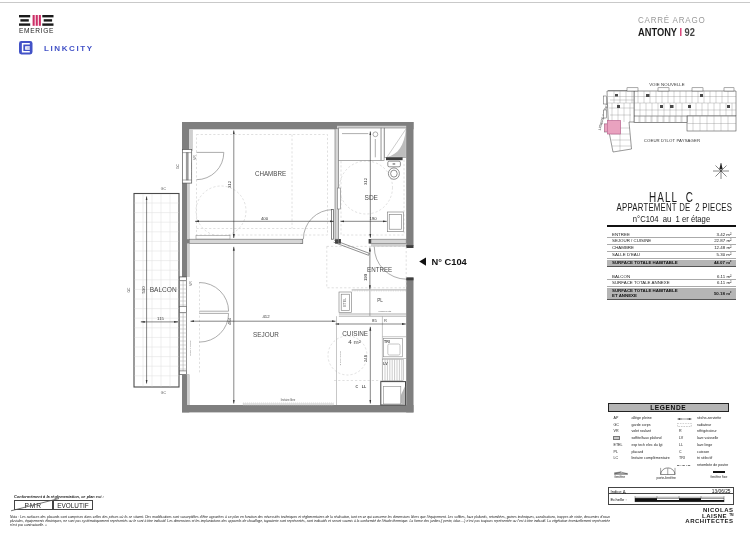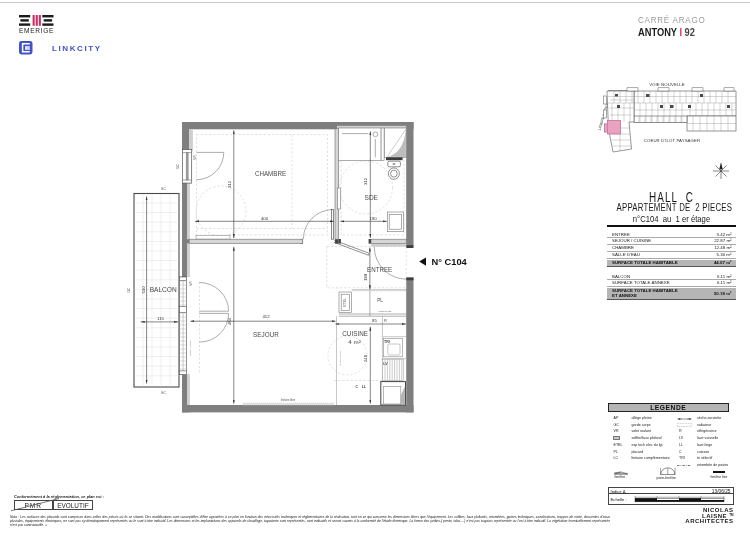--- a/index.html
+++ b/index.html
@@ -26,21 +26,21 @@
       <rect x="19.8" y="0" width="2.1" height="10.8"></rect>
 </g>
 </svg>
 <div class="abs" style="left:19px;top:26.6px;width:41px;font-size:6.6px;letter-spacing:0.65px;color:#222">EMERIGE</div>
 
 <svg class="abs" style="left:19px;top:41px" width="14" height="14" viewBox="0 0 14 14">
 <rect x="0" y="0" width="13.5" height="13.5" rx="2.4" fill="#4252c7"></rect>
 <path d="M10.8,2.8 H3.6 V10.8 H10.8" stroke="#fff" stroke-width="1.5" fill="none"></path>
 <path d="M10.8,6 H6.8 V8 H10.8" stroke="#fff" stroke-width="1.3" fill="none"></path>
 </svg>
-<div class="abs" style="left:52px;top:44px;font-size:8px;font-weight:bold;letter-spacing:1.6px;color:#4252c7">LINKCITY</div>
+<div class="abs" style="left:44px;top:44px;font-size:8px;font-weight:bold;letter-spacing:1.6px;color:#4252c7">LINKCITY</div>
 
 <div class="abs" style="left:638px;top:13.5px;font-size:9.6px;letter-spacing:0.9px;color:#9a9a9a;transform:scaleX(0.84);transform-origin:0 0">CARRÉ ARAGO</div>
 <div class="abs" style="left:638px;top:25.5px;font-size:10.8px;font-weight:bold;color:#1a1a1a;transform:scaleX(0.86);transform-origin:0 0">ANTONY <span style="color:#d6356e">I</span> <span style="color:#444">92</span></div>
 
 <svg id="plan" class="abs" style="left:0;top:0" width="750" height="533" viewBox="0 0 750 533">
 <defs>
 <marker id="ae" viewBox="0 0 10 10" refX="9.5" refY="5" markerWidth="7" markerHeight="7" orient="auto-start-reverse">
         <path d="M0,2.7 L10,5 L0,7.3 z" fill="#333"></path>
       </marker>
 </defs>

